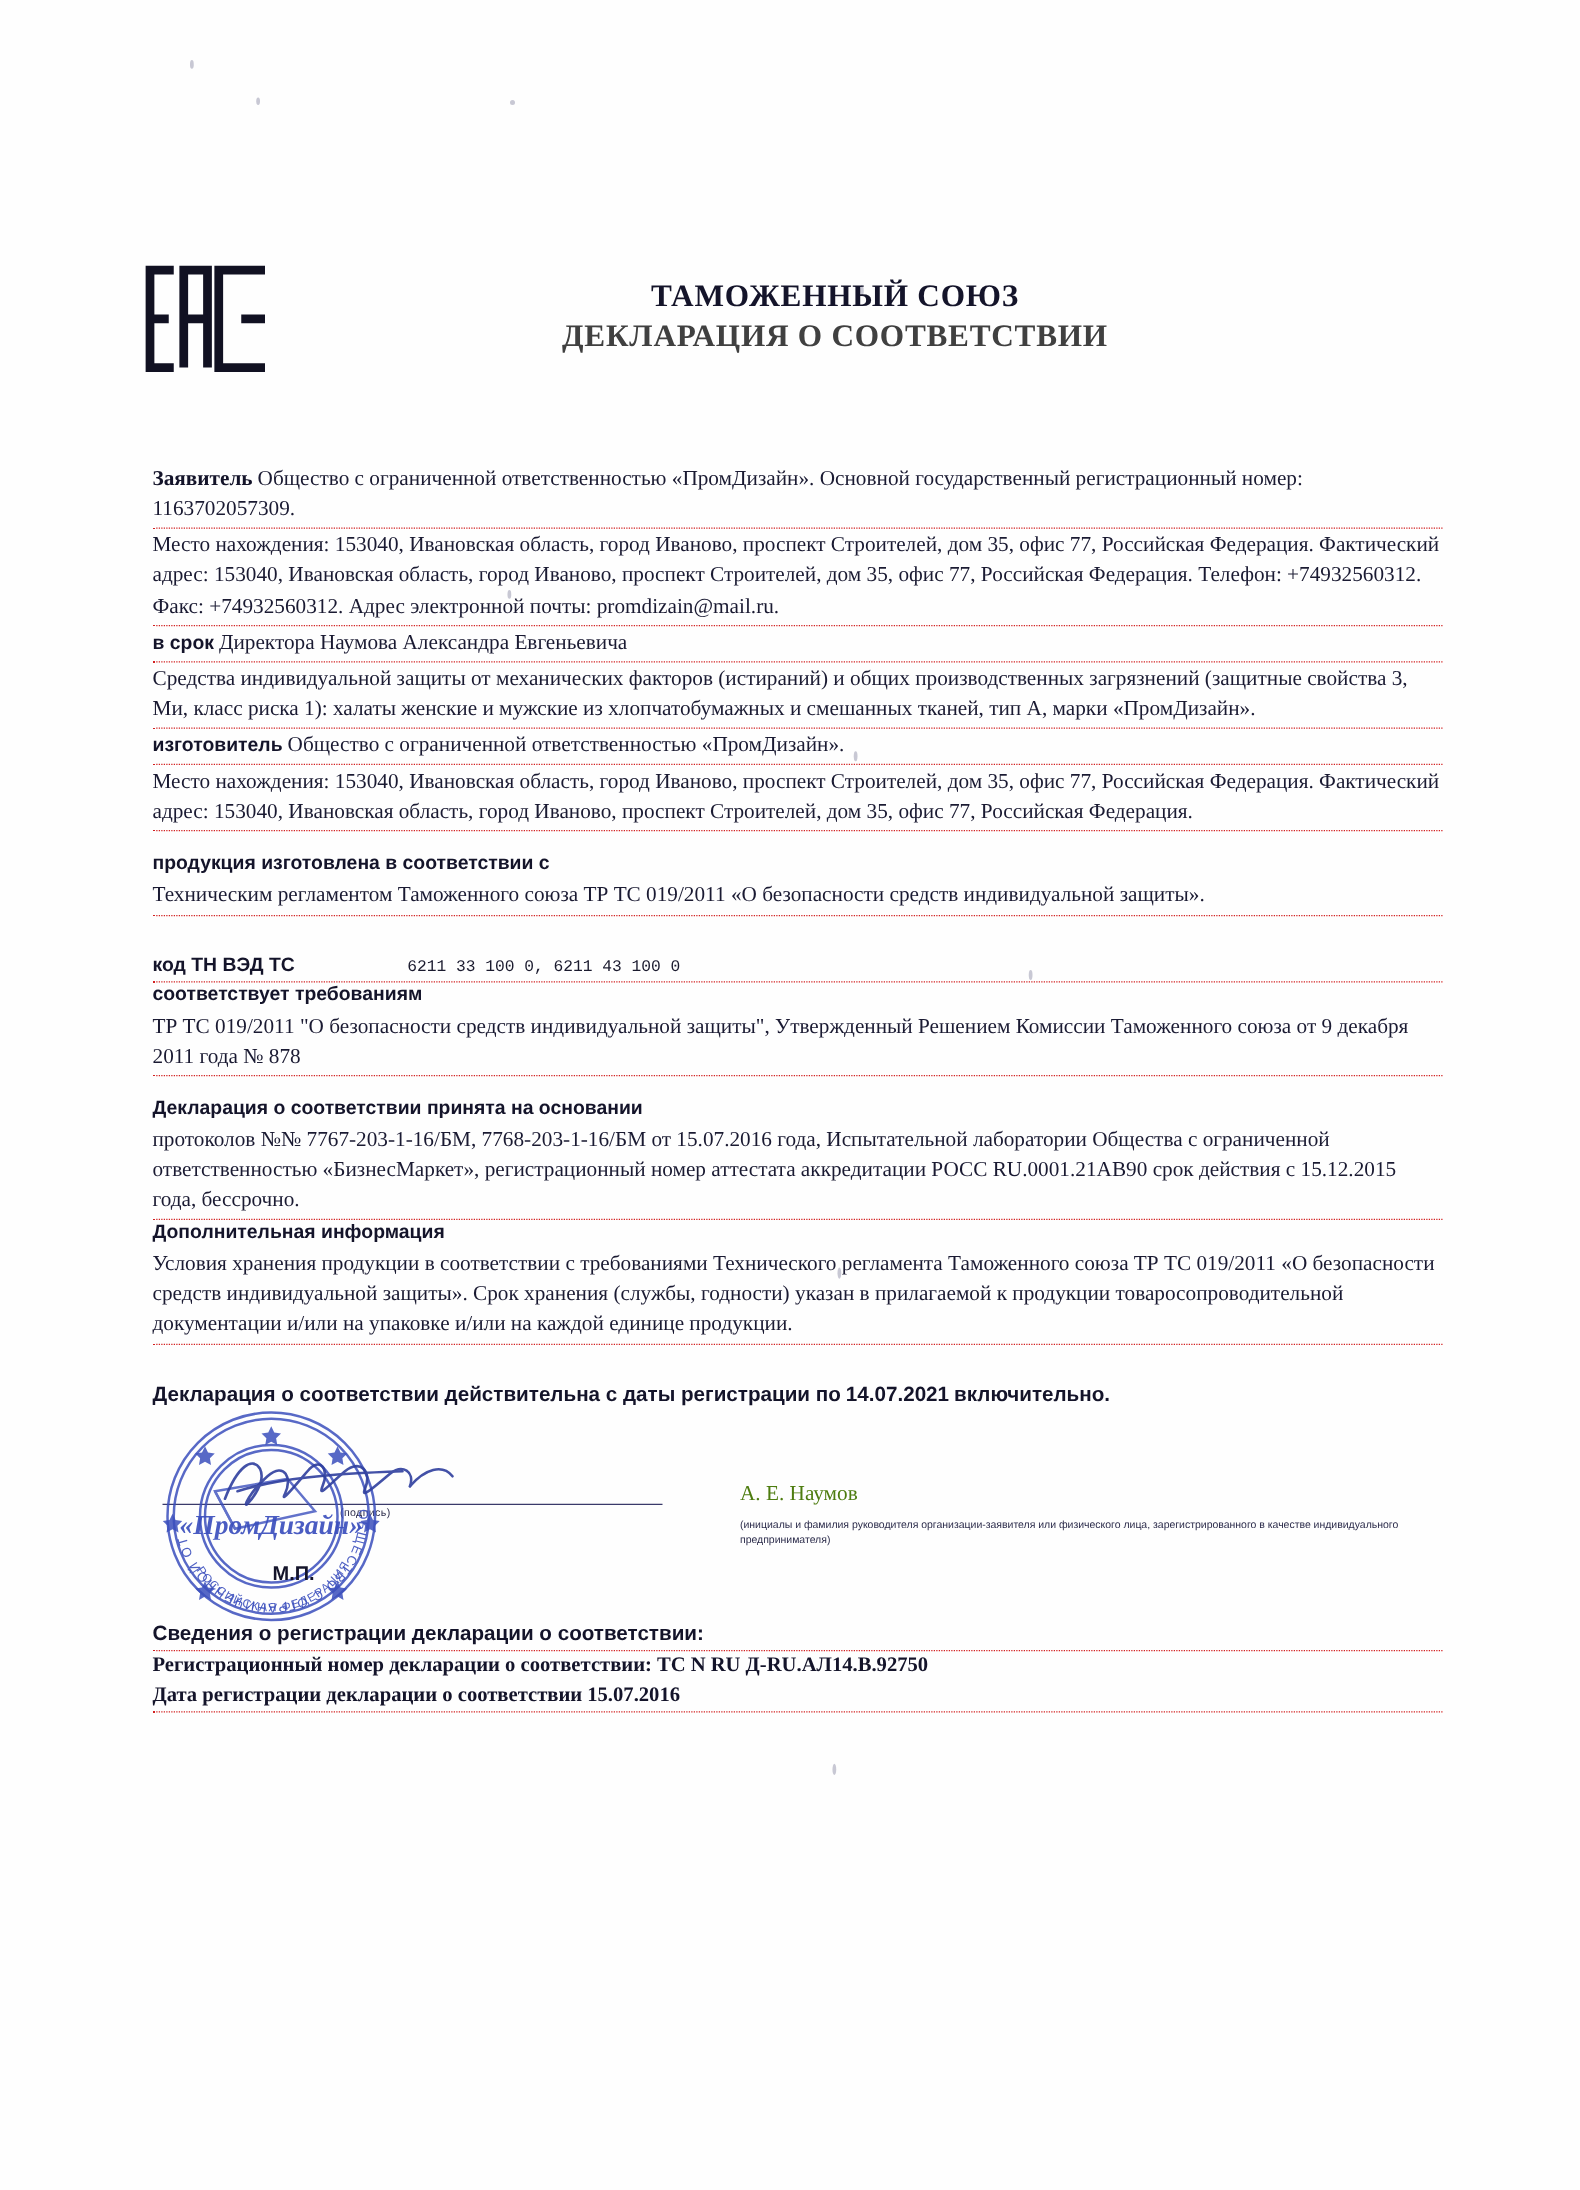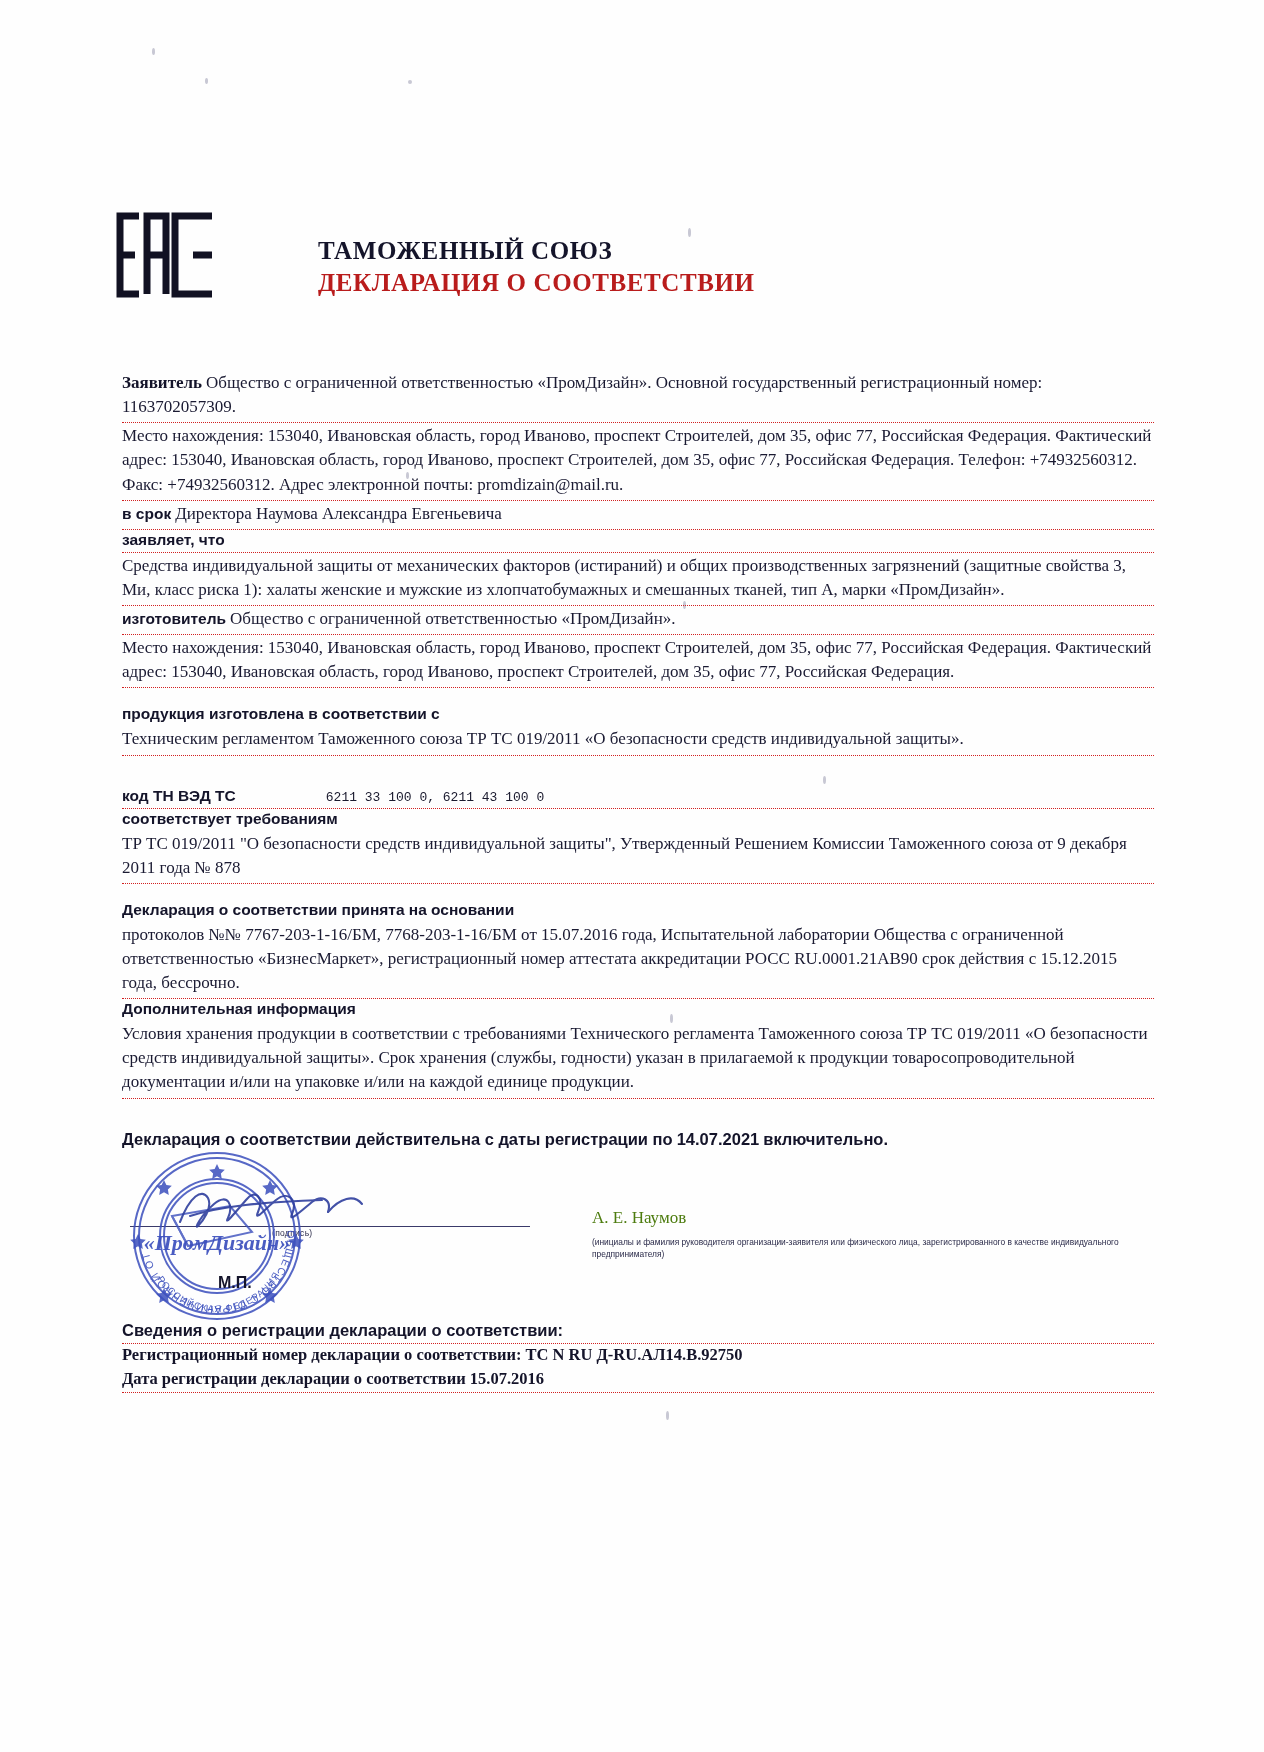--- a/index.html
+++ b/index.html
@@ -38,37 +38,38 @@
     left: 36px;
     top: 0;
     width: 104px;
     height: 86px;
   }
   .eac-mark svg { display: block; }
 
   .title-block {
     position: absolute;
     left: 240px;
-    top: 23px;
+    top: 10px;
     width: 700px;
+    text-align: center;
   }
   .title-line1 {
     font-family: "Liberation Serif", serif;
     font-weight: bold;
     font-size: 25px;
     letter-spacing: 0.6px;
     color: #14142a;
     line-height: 1.28;
   }
   .title-line2 {
     font-family: "Liberation Serif", serif;
     font-weight: bold;
     font-size: 25px;
     letter-spacing: 0.6px;
-    color: #b91c1c;
+    color: #404040;
     line-height: 1.28;
   }
 
   
   .content {
     position: absolute;
     left: 78px;
     top: 370px;
     width: 1032px;
     margin-left: 44px;
@@ -265,23 +266,20 @@
 
     <div class="row blk dotted">
       <span class="txt txt-just">Место нахождения: 153040, Ивановская область, город Иваново, проспект Строителей, дом 35, офис 77, Российская Федерация. Фактический адрес: 153040, Ивановская область, город Иваново, проспект Строителей, дом 35, офис 77, Российская Федерация. Телефон: +74932560312. Факс: +74932560312. Адрес электронной почты: promdizain@mail.ru.</span>
     </div>
 
     <div class="row blk dotted">
       <span class="lbl">в срок</span>
       <span class="txt">Директора Наумова Александра Евгеньевича</span>
     </div>
 
-    <div class="row blk dotted">
-      <span class="lbl">заявляет, что</span>
-    </div>
 
     <div class="row blk dotted">
       <span class="txt txt-just">Средства индивидуальной защиты от механических факторов (истираний) и общих производственных загрязнений (защитные свойства 3, Ми, класс риска 1): халаты женские и мужские из хлопчатобумажных и смешанных тканей, тип А, марки «ПромДизайн».</span>
     </div>
 
     <div class="row blk dotted">
       <span class="lbl">изготовитель</span>
       <span class="txt">Общество с ограниченной ответственностью «ПромДизайн».</span>
     </div>
 

